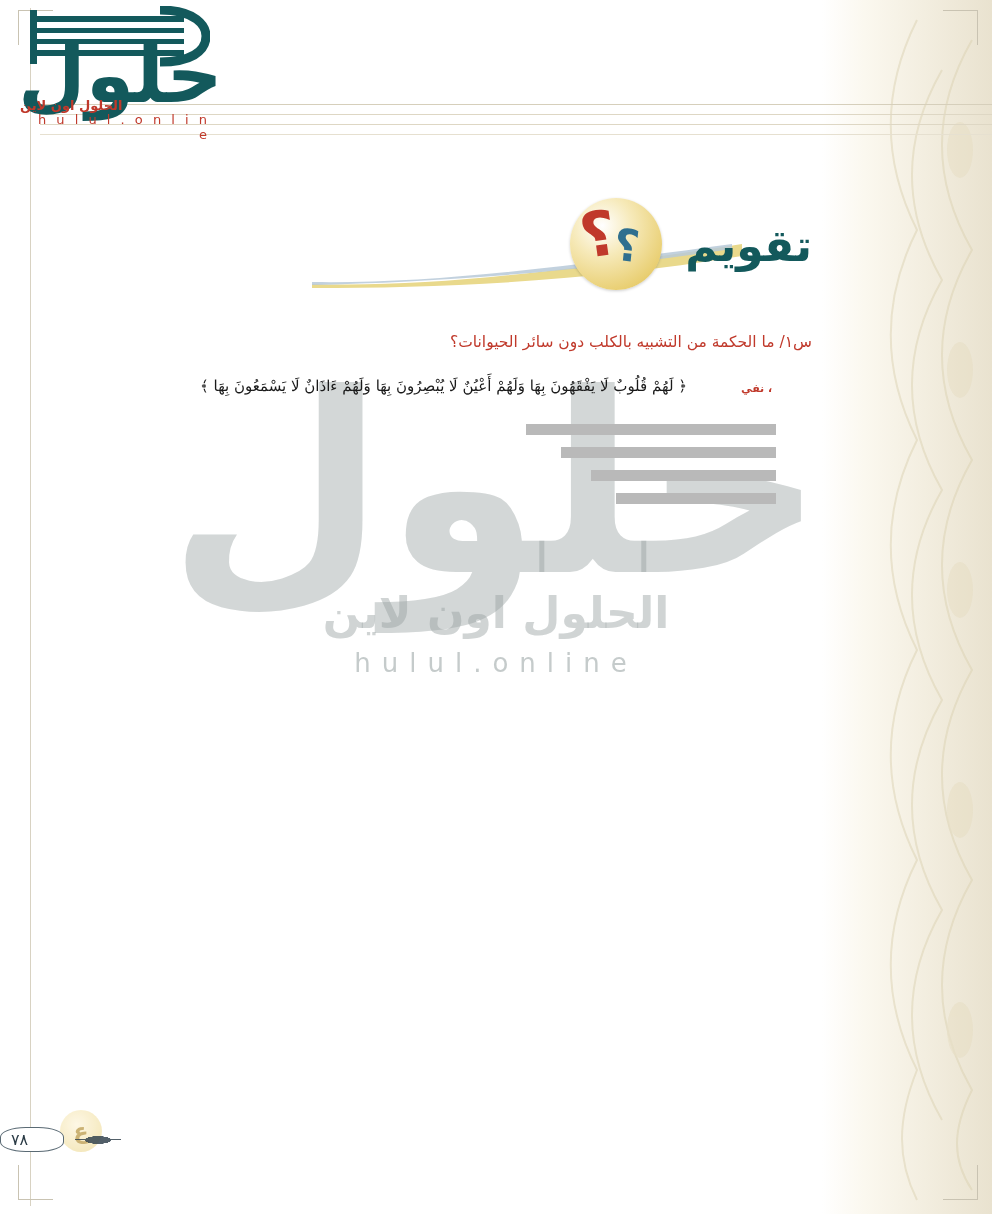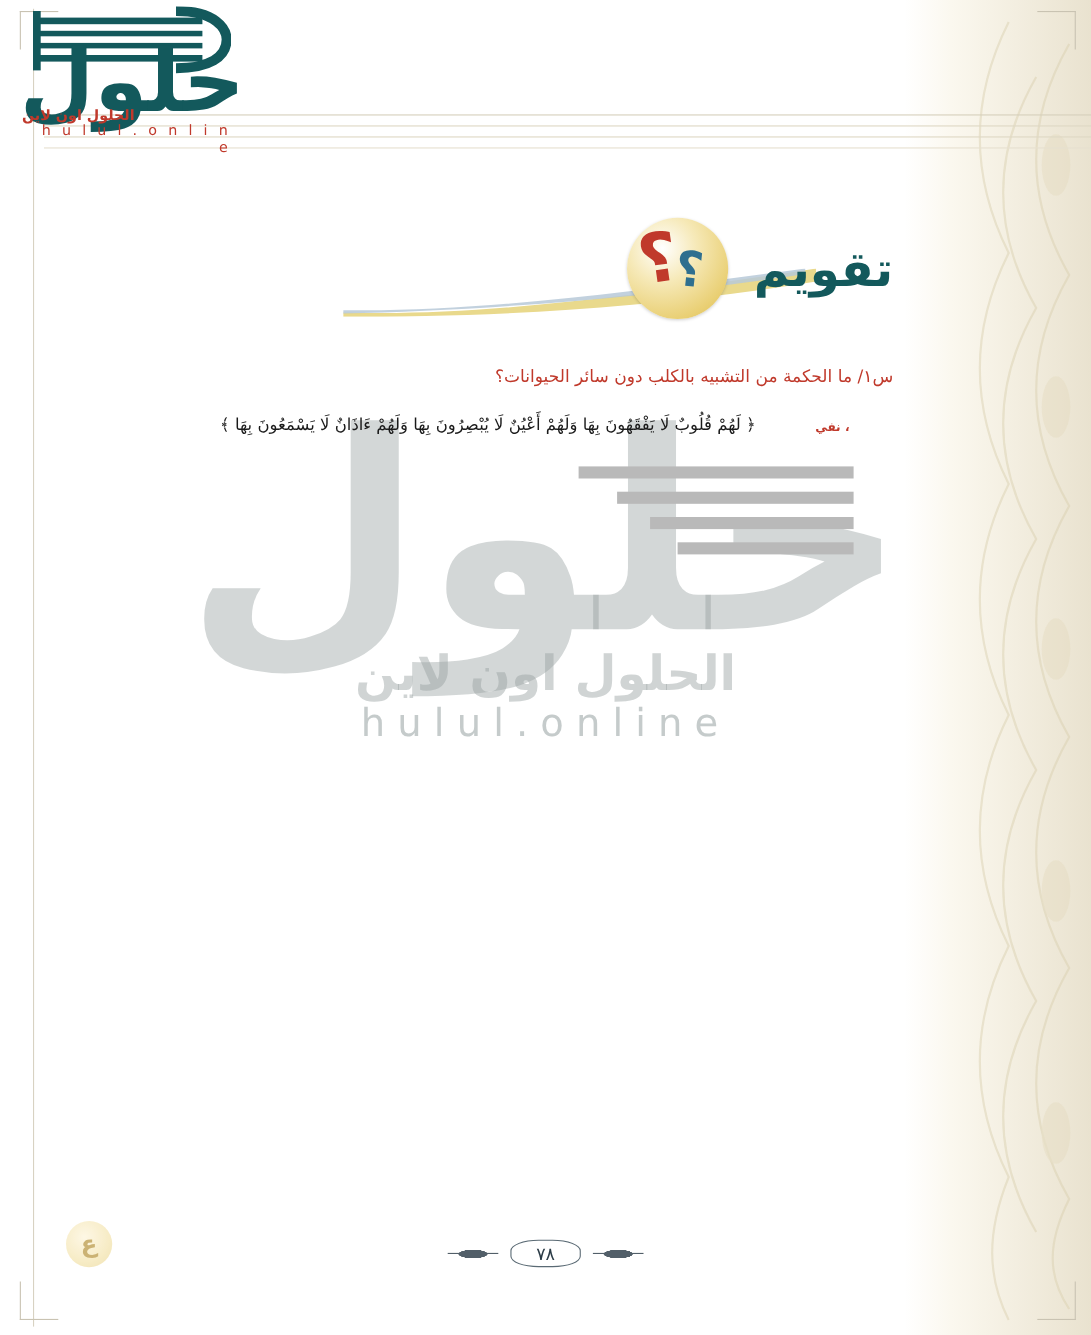--- a/index.html
+++ b/index.html
@@ -254,32 +254,33 @@
     letter-spacing: -6px;
   }
   .wm .wm-mid {
     font-size: 44px;
     color: rgba(150,160,160,.45);
     font-weight: 700;
     margin-top: -6px;
     letter-spacing: 2px;
   }
   .wm .wm-url {
-    font-size: 35px;
+    font-size: 26px;
     color: rgba(150,160,160,.55);
     letter-spacing: 11px;
+    margin-top: 10px;
     font-weight: 400;
   }
 
   
   .folio {
     position: absolute;
     left: 0; right: 0;
     bottom: 62px;
-    text-align: center;
+    text-align: left;
   }
   .folio .orn {
     display: inline-block;
     position: relative;
     color: #2b3b46;
     font-size: 17px;
     letter-spacing: 2px;
   }
   .folio .orn::before,
   .folio .orn::after {

